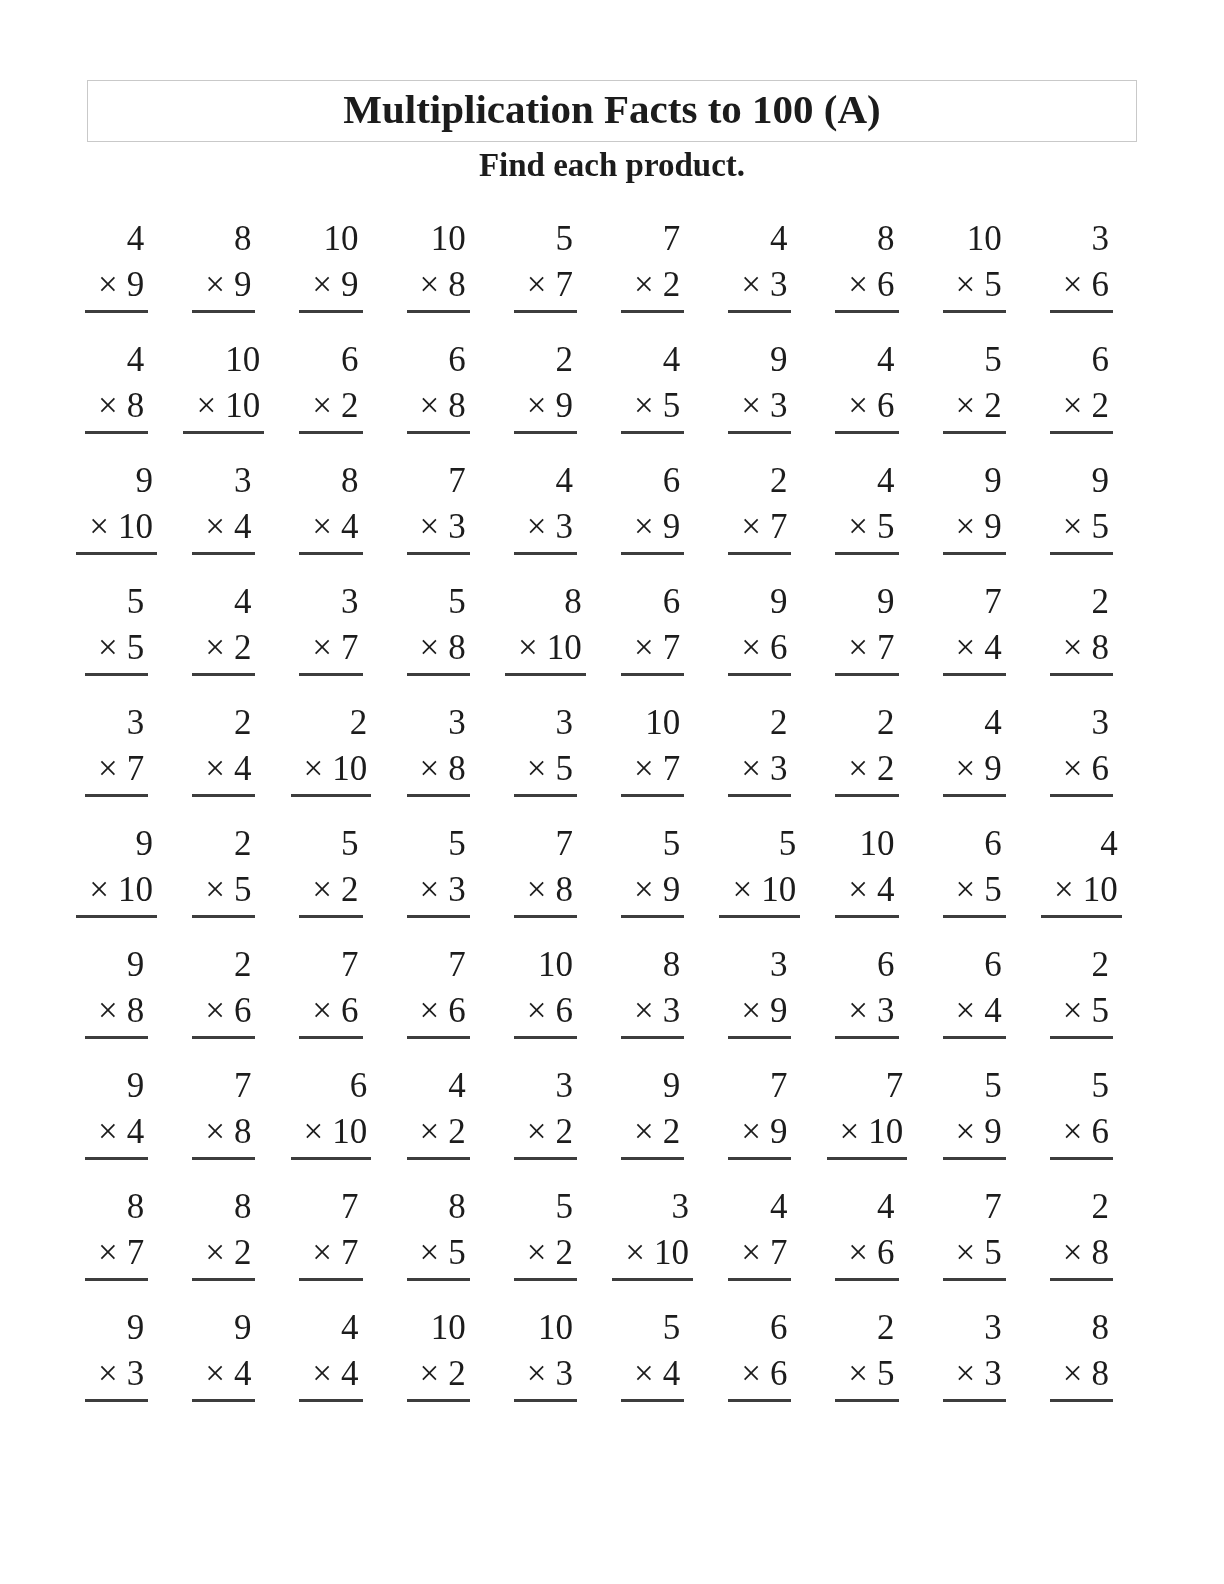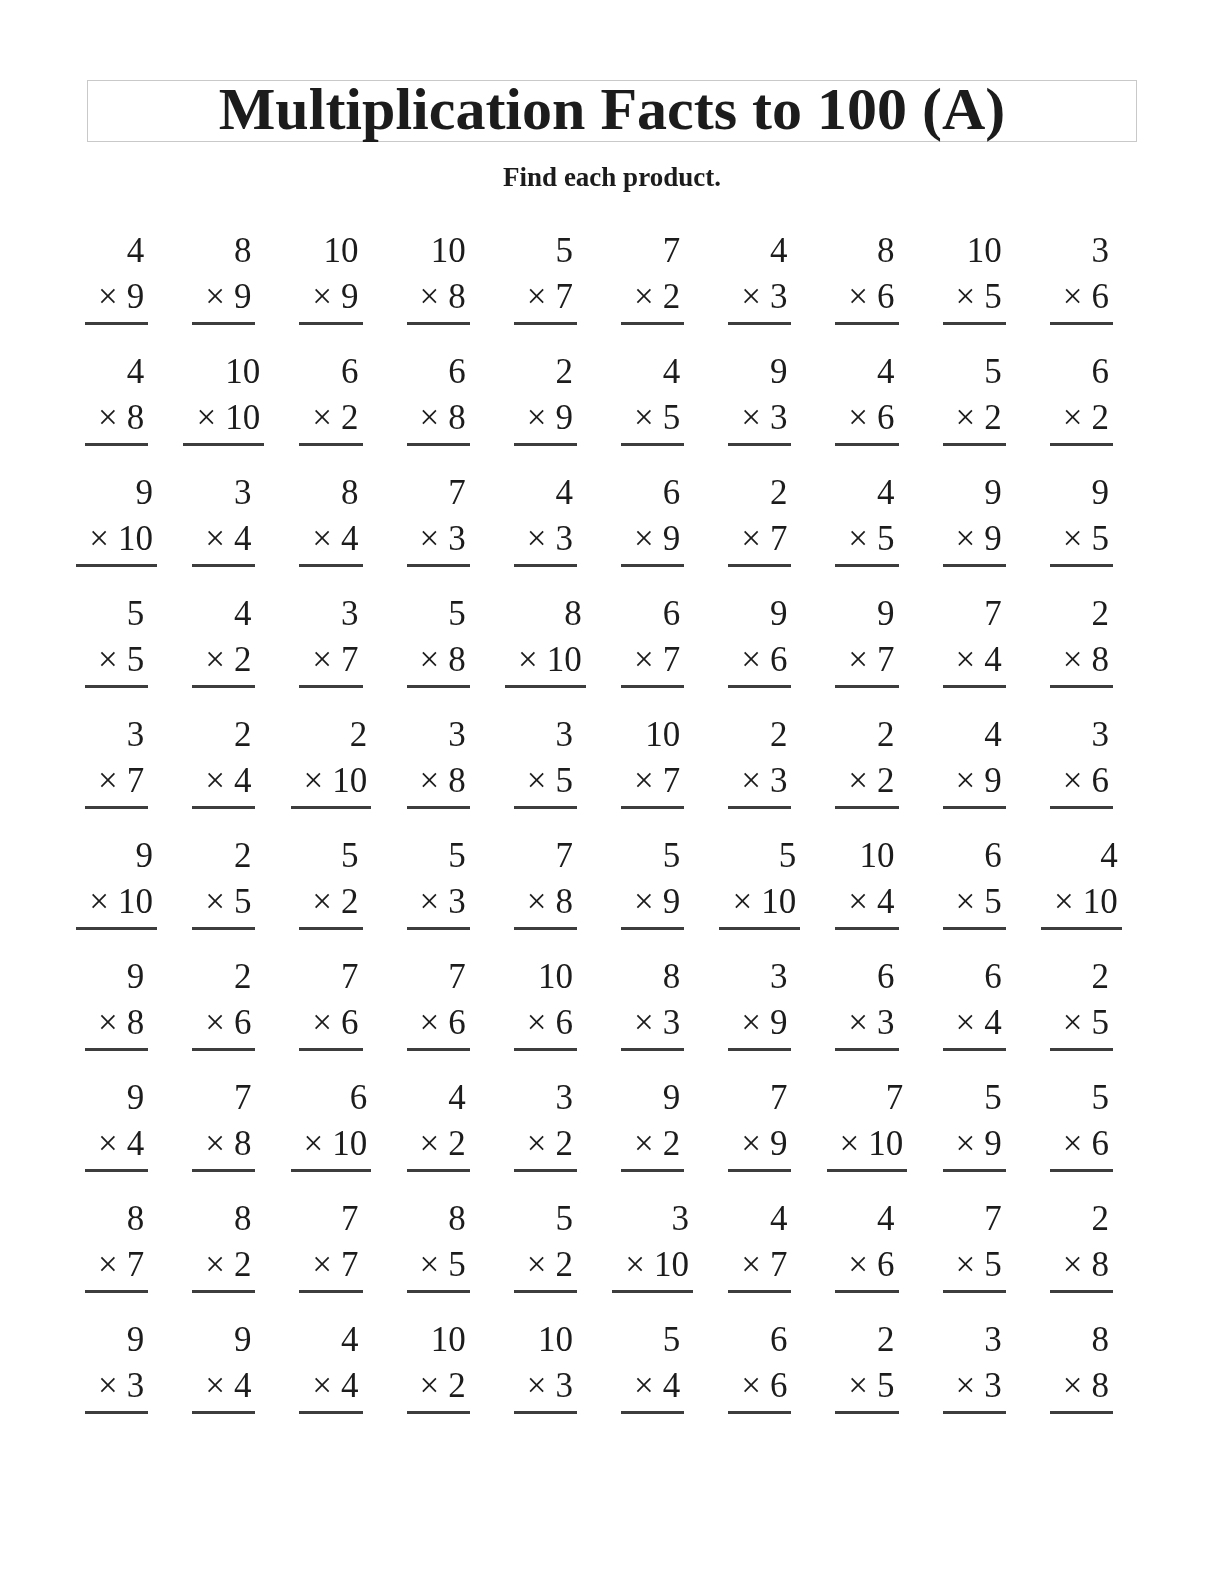--- a/index.html
+++ b/index.html
@@ -20,29 +20,29 @@
   .title-box {
     box-sizing: border-box;
     width: 1050px;
     margin: 80px auto 0 auto;
     border: 1px solid #c9c9c9;
     text-align: center;
     padding: 2px 0 6px 0;
   }
   .title-box h1 {
     margin: 0;
-    font-size: 60px;
+    font-size: 41px;
     font-weight: 600;
     line-height: 52px;
     letter-spacing: 0px;
   }
   .subtitle {
-    margin: 20px 0 0 0;
+    margin: 8px 0 0 0;
     text-align: center;
-    font-size: 27px;
+    font-size: 33px;
     font-weight: 600;
     line-height: 30px;
   }
   .grid {
     display: grid;
     grid-template-columns: repeat(10, 1fr);
     row-gap: 28px;
     width: 1072px;
     margin: 40px 0 0 63px;
   }

